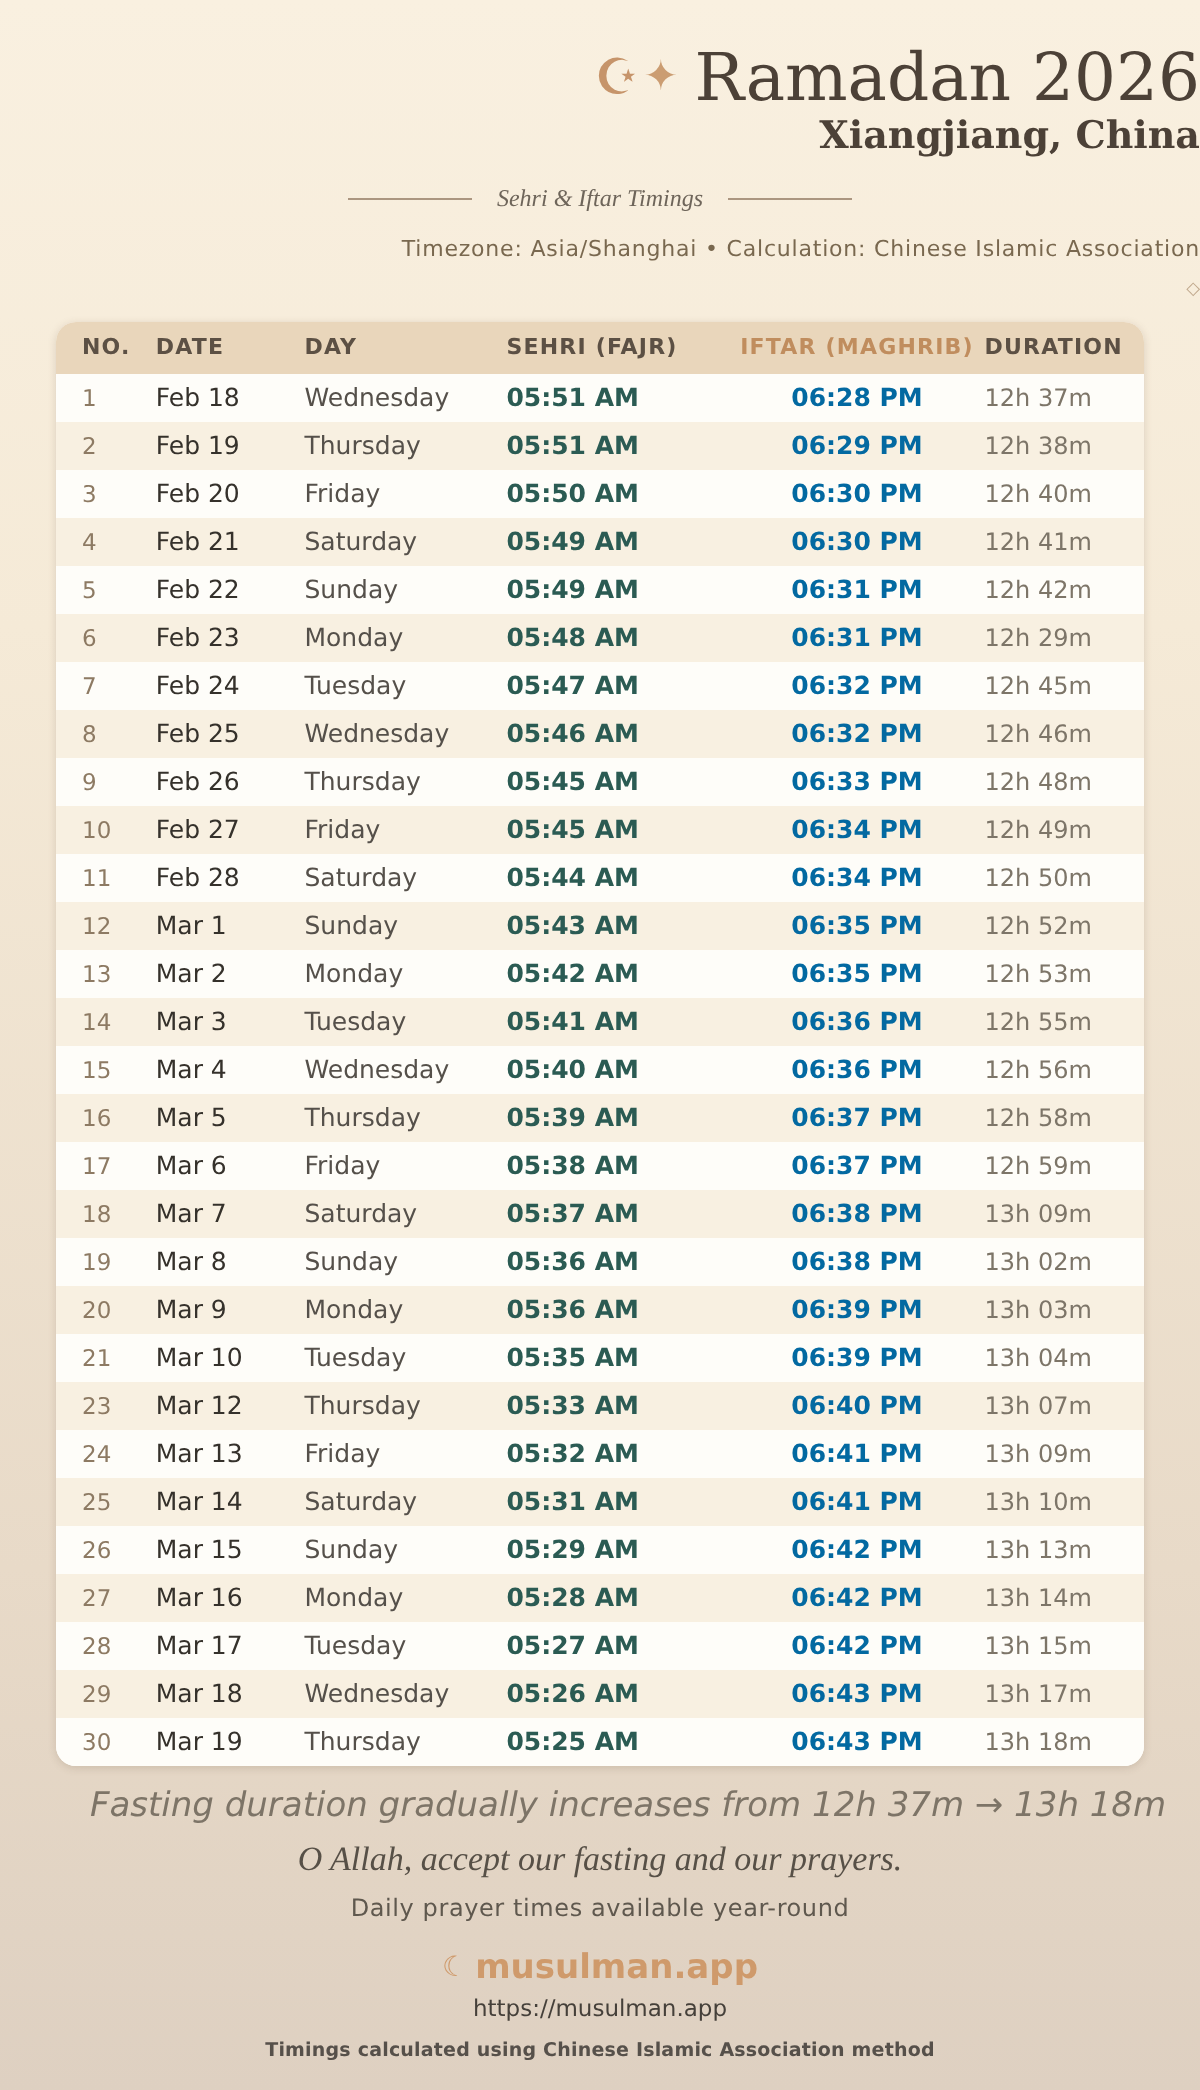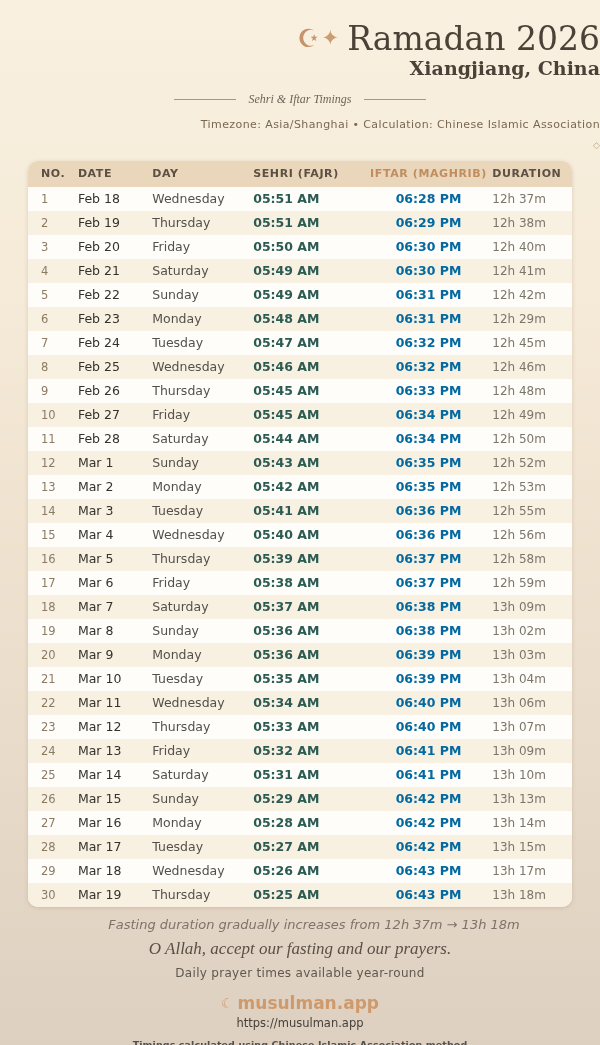--- a/index.html
+++ b/index.html
@@ -70,21 +70,21 @@
 
   th.c-iftar { color: #c08d5e; }
   td.c-no { color: #8d7a63; font-size: 11.5px; }
   td.c-date { color: #35312b; }
   td.c-day { color: #55504a; }
   td.c-sehri { color: #2b5b53; font-weight: bold; }
   td.c-iftar { color: #0369a1; font-weight: bold; }
   td.c-duration { color: #7d7568; font-size: 12px; }
 
   .footer { text-align: center; }
-  .f-note { margin-top: 10px; font-style: italic; font-size: 13px; color: #7d7467; padding-left: 28px; }
+  .f-note { margin-top: 10px; font-style: italic; font-size: 17px; color: #7d7467; padding-left: 28px; }
   .f-dua {
     margin-top: 7px;
     font-family: Liberation Serif, serif;
     font-style: italic;
     font-size: 17px;
     color: #575047;
   }
   .f-avail { margin-top: 7px; font-size: 12px; color: #5f584e; letter-spacing: 0.3px; }
   .f-brand { margin-top: 13px; font-size: 17px; font-weight: bold; color: #cf9a6b; }
   .f-brand .moon-icon { font-size: 14px; font-weight: normal; vertical-align: 1px; margin-right: 4px; }
@@ -303,28 +303,20 @@
 
   <tr>
     <td class="c-no">21</td>
     <td class="c-date">Mar 10</td>
     <td class="c-day">Tuesday</td>
     <td class="c-sehri">05:35 AM</td>
     <td class="c-iftar">06:39 PM</td>
     <td class="c-duration">13h 04m</td>
   </tr>
 
-  <tr>
-    <td class="c-no">22</td>
-    <td class="c-date">Mar 11</td>
-    <td class="c-day">Wednesday</td>
-    <td class="c-sehri">05:34 AM</td>
-    <td class="c-iftar">06:40 PM</td>
-    <td class="c-duration">13h 06m</td>
-  </tr>
 
   <tr>
     <td class="c-no">23</td>
     <td class="c-date">Mar 12</td>
     <td class="c-day">Thursday</td>
     <td class="c-sehri">05:33 AM</td>
     <td class="c-iftar">06:40 PM</td>
     <td class="c-duration">13h 07m</td>
   </tr>
 

